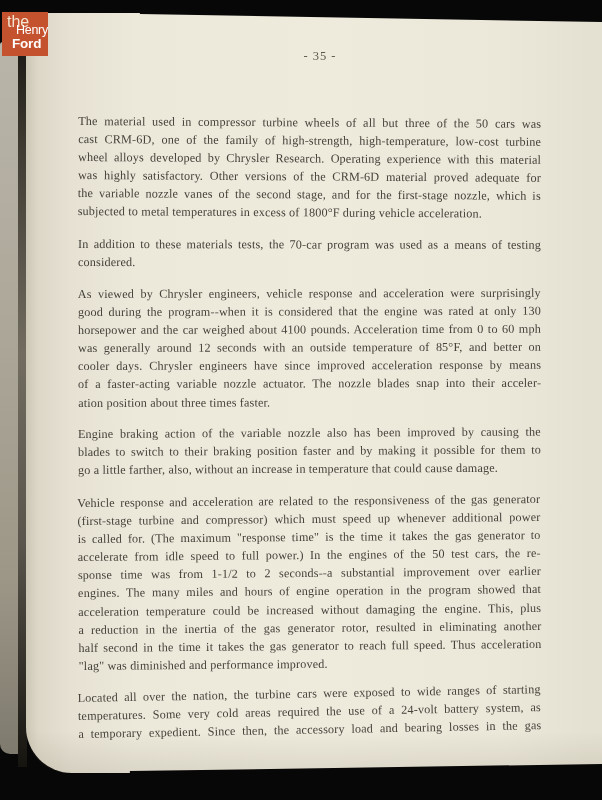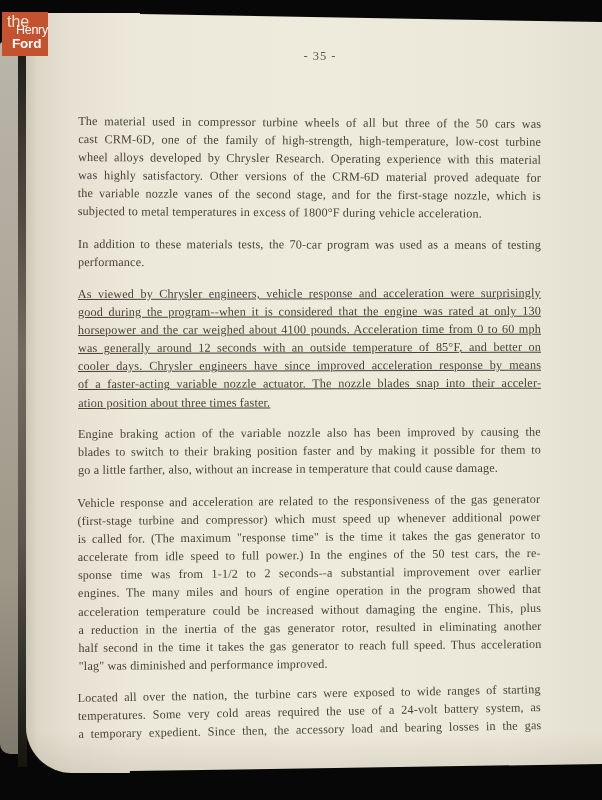--- a/index.html
+++ b/index.html
@@ -60,21 +60,21 @@
   }
 
   
   .text{
     position:absolute;left:52px;top:63px;width:463px;
     color:#46423a;font-size:12.2px;margin-top:36px;
   }
   .para{margin:0 0 14px 0;transform-origin:left center;}
   .para:nth-child(1){transform:rotate(0.35deg);}
   .para:nth-child(2){transform:rotate(0.1deg);}
-  .para:nth-child(3){transform:rotate(-0.15deg);text-decoration:underline;}
+  .para:nth-child(3){transform:rotate(-0.15deg);}
   .para:nth-child(4){transform:rotate(-0.3deg);}
   .para:nth-child(5){transform:rotate(-0.5deg);}
   .para:nth-child(6){transform:rotate(-1.1deg);}
   .ln{
     display:block;line-height:18.1px;white-space:nowrap;
     text-align:justify;text-align-last:justify;
     letter-spacing:0.15px;
   }
   .ln.last{text-align-last:left;}
 </style>
@@ -91,21 +91,21 @@
         <p class="para">
           <span class="ln">The material used in compressor turbine wheels of all but three of the 50 cars was</span>
           <span class="ln">cast CRM-6D, one of the family of high-strength, high-temperature, low-cost turbine</span>
           <span class="ln">wheel alloys developed by Chrysler Research.  Operating experience with this material</span>
           <span class="ln">was highly satisfactory.  Other versions of the CRM-6D material proved adequate for</span>
           <span class="ln">the variable nozzle vanes of the second stage, and for the first-stage nozzle, which is</span>
           <span class="ln last">subjected to metal temperatures in excess of 1800°F during vehicle acceleration.</span>
         </p>
         <p class="para">
           <span class="ln">In addition to these materials tests, the 70-car program was used as a means of testing</span>
-          <span class="ln last">performance.</span>
+          <span class="ln last">considered.</span>
         </p>
         <p class="para">
           <span class="ln">As viewed by Chrysler engineers, vehicle response and acceleration were surprisingly</span>
           <span class="ln">good during the program--when it is considered that the engine was rated at only 130</span>
           <span class="ln">horsepower and the car weighed about 4100 pounds.  Acceleration time from 0 to 60 mph</span>
           <span class="ln">was generally around 12 seconds with an outside temperature of 85°F, and better on</span>
           <span class="ln">cooler days.  Chrysler engineers have since improved acceleration response by means</span>
           <span class="ln">of a faster-acting variable nozzle actuator.  The nozzle blades snap into their acceler-</span>
           <span class="ln last">ation position about three times faster.</span>
         </p>

